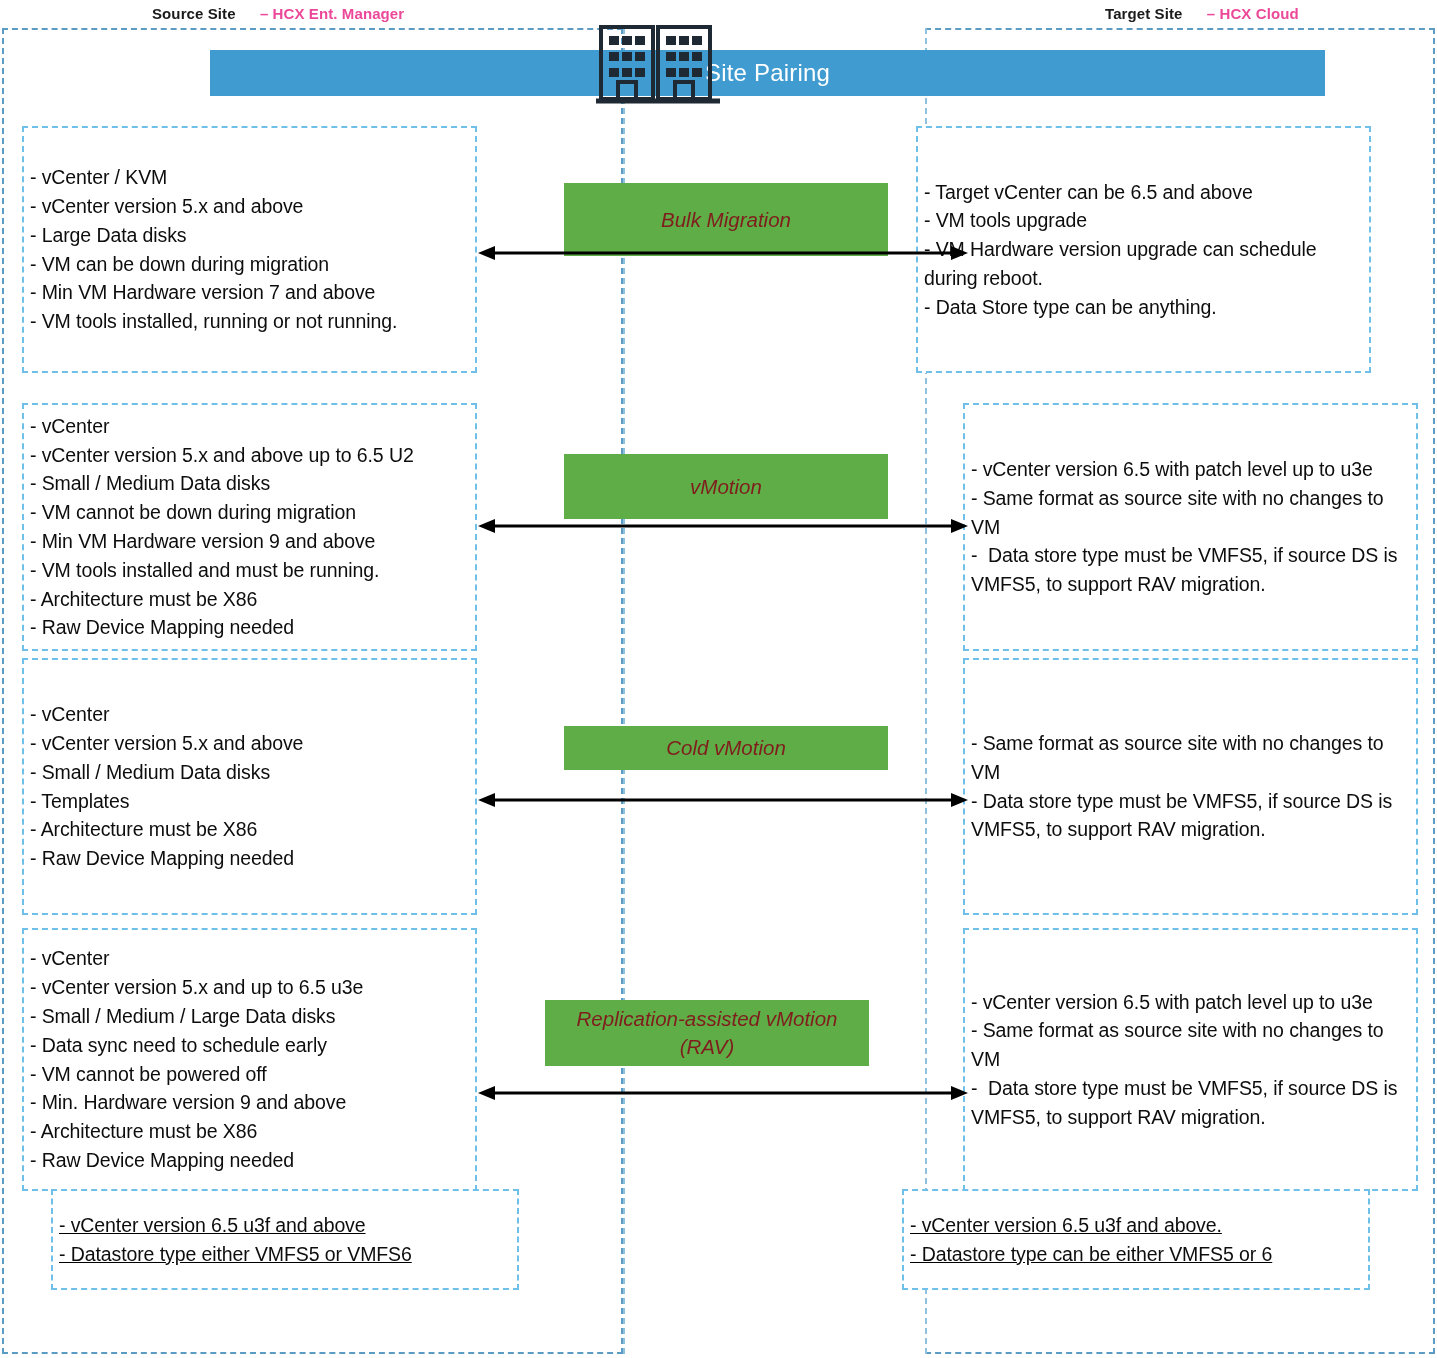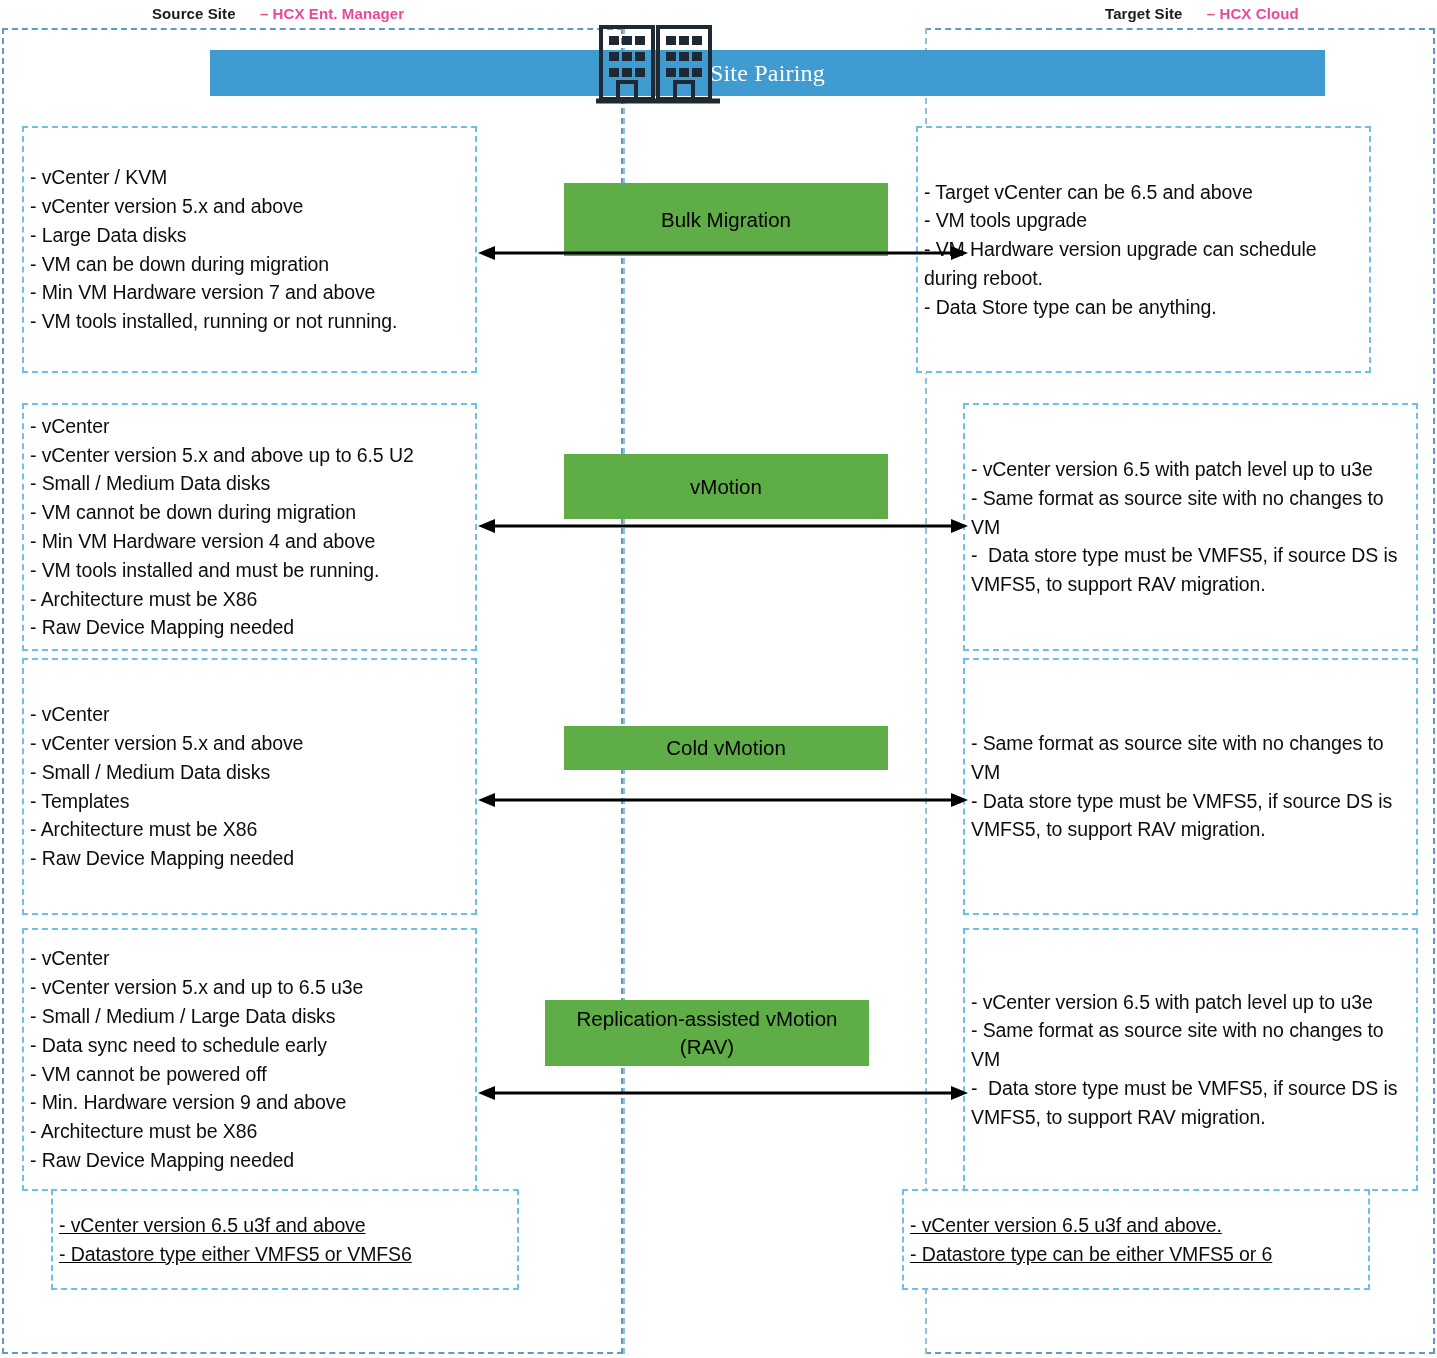--- a/index.html
+++ b/index.html
@@ -61,21 +61,20 @@
     letter-spacing:-0.1px;
   }
 
   
   .banner{
     position:absolute;
     background:#3f9bd0;
     display:flex;
     align-items:center;
     justify-content:center;
-    font-family:Liberation Serif, serif;
   }
   .banner-text{
     color:#ffffff;
     font-size:24px;
     letter-spacing:.2px;
   }
   .building-icon{
     position:absolute;
     pointer-events:none;
   }
@@ -83,24 +82,25 @@
   
   .chip{
     position:absolute;
     background:#5fad46;
     display:flex;
     align-items:center;
     justify-content:center;
     text-align:center;
   }
   .chip-text{
-    color:#000000;
+    color:#7f1d1d;
     font-size:20.5px;
     line-height:28px;
     white-space:pre-line;
+    font-style:italic;
   }
 
   
   .arrow{
     position:absolute;
     height:18px;
     pointer-events:none;
   }
 </style>
 </head>
@@ -191,21 +191,21 @@
       <polygon points="490,9 473,2 473,16" fill="#000000"></polygon>
     </svg>
   </div>
 
   <div class="reqbox" style="left:22px; top:403px; width:455px; height:248px;">
     <div class="lines">
       <div class="reqline">- vCenter</div>
       <div class="reqline">- vCenter version 5.x and above up to 6.5 U2</div>
       <div class="reqline">- Small / Medium Data disks</div>
       <div class="reqline">- VM cannot be down during migration</div>
-      <div class="reqline">- Min VM Hardware version 4 and above</div>
+      <div class="reqline">- Min VM Hardware version 9 and above</div>
       <div class="reqline">- VM tools installed and must be running.</div>
       <div class="reqline">- Architecture must be X86</div>
       <div class="reqline">- Raw Device Mapping needed</div>
     </div>
   </div>
 
   <div class="reqbox" style="left:963px; top:403px; width:455px; height:248px;">
     <div class="lines">
       <div class="reqline">- vCenter version 6.5 with patch level up to u3e</div>
       <div class="reqline">- Same format as source site with no changes to VM</div>

